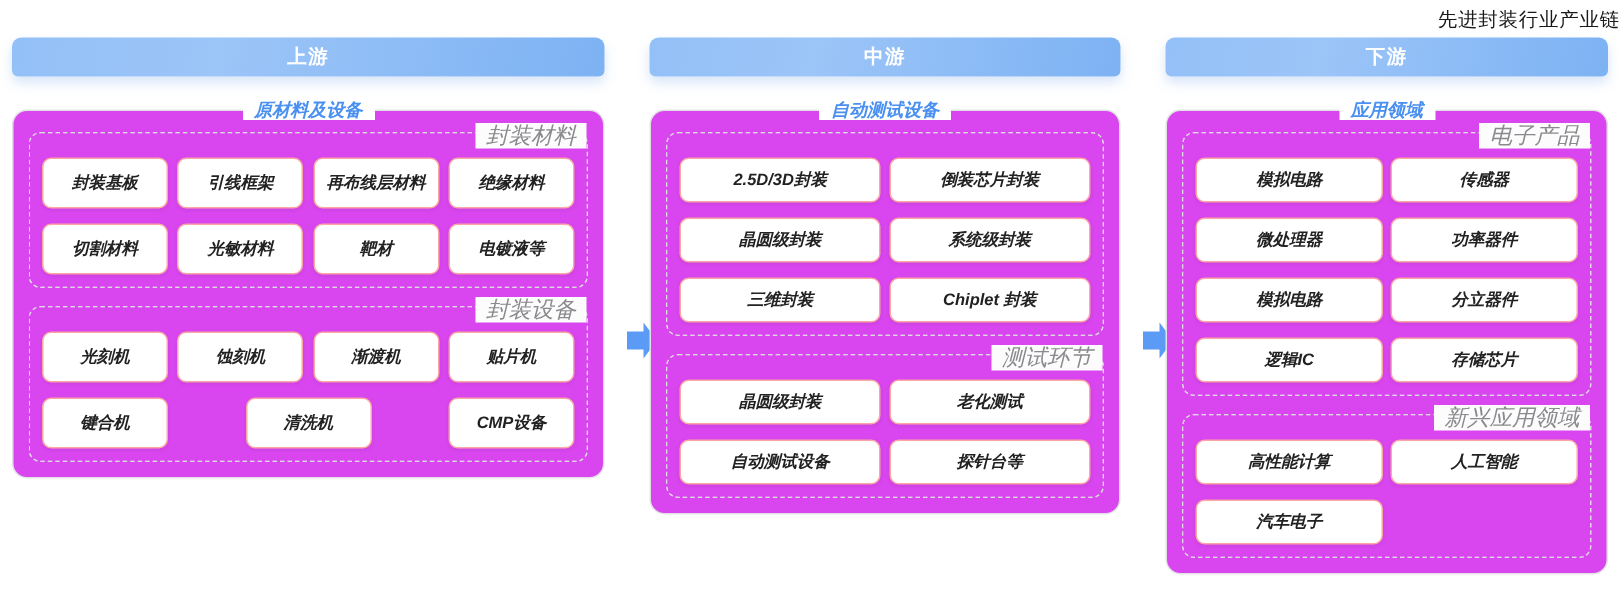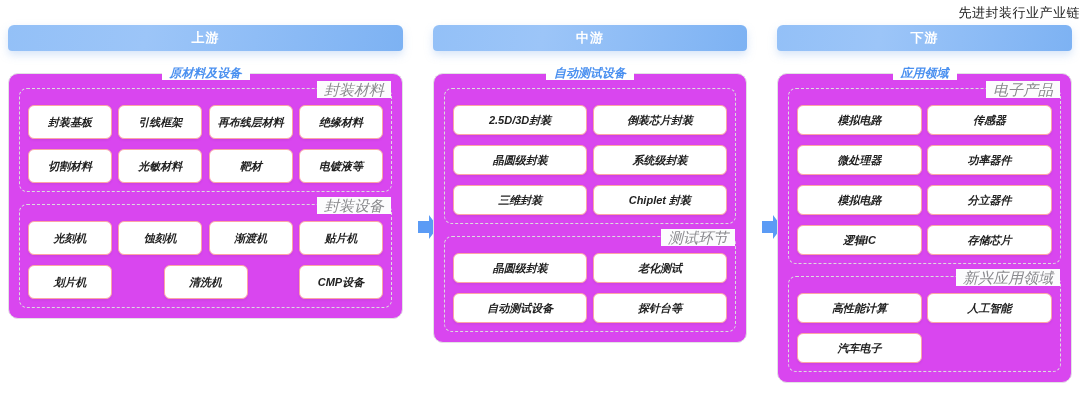--- a/index.html
+++ b/index.html
@@ -174,21 +174,21 @@
             <div class="card">电镀液等</div>
           </div>
         </div>
         <div class="subgroup">
           <div class="subgroup-title"><span>封装设备</span></div>
           <div class="cards c4">
             <div class="card">光刻机</div>
             <div class="card">蚀刻机</div>
             <div class="card">渐渡机</div>
             <div class="card">贴片机</div>
-            <div class="card">划片机</div>
+            <div class="card">键合机</div>
             <div class="card">清洗机</div>
             <div class="card">CMP设备</div>
           </div>
         </div>
       </div>
     </div>
     <div class="arrow-cell">
       <span class="arrow">
         <svg width="20" height="24" viewBox="0 0 20 24">
           <path d="M0 6 L11 6 L11 0 L20 12 L11 24 L11 18 L0 18 Z" fill="#5b9bf5"></path>

